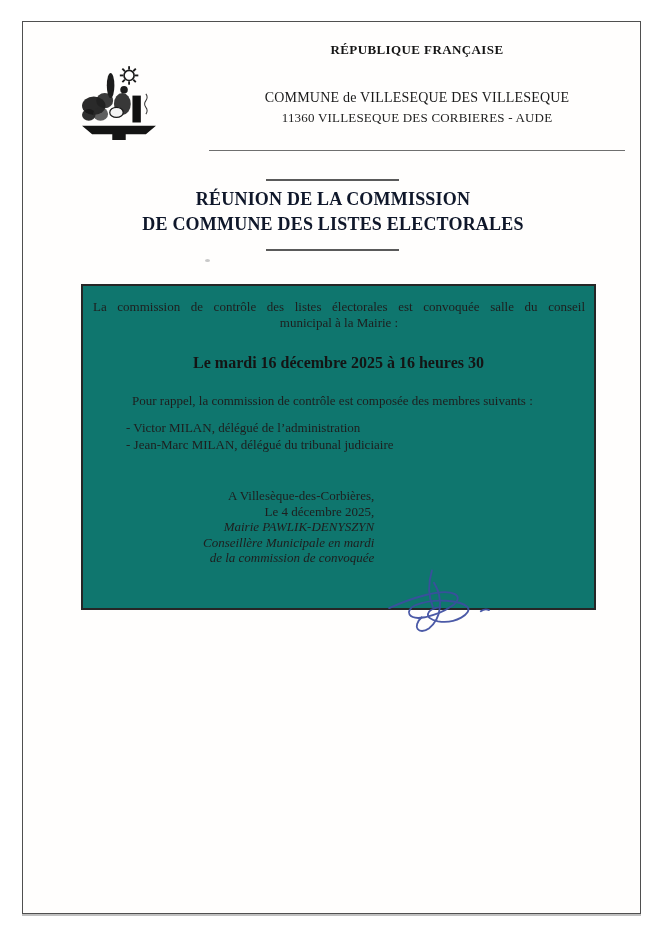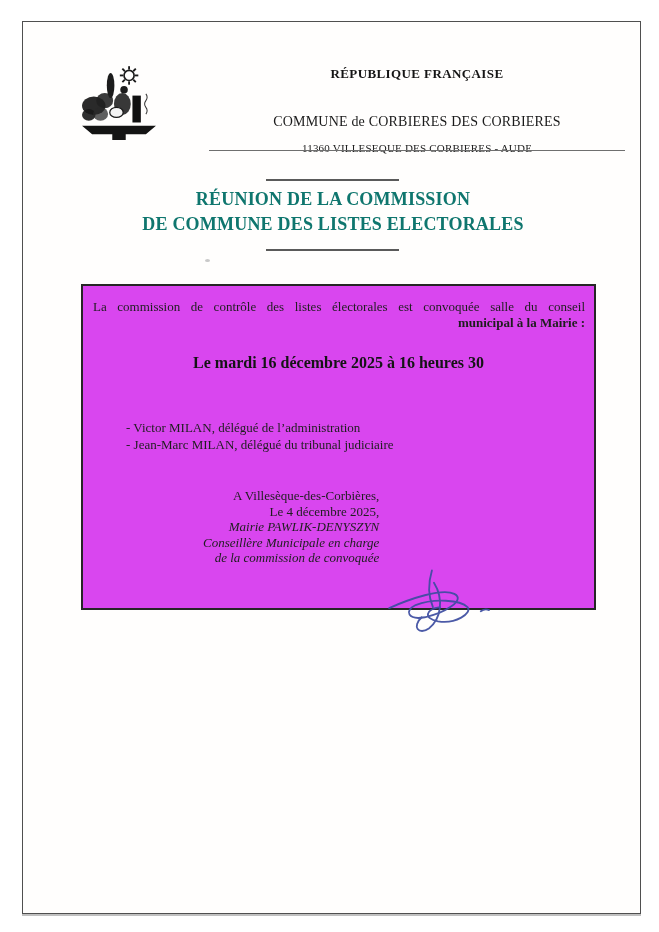--- a/index.html
+++ b/index.html
@@ -15,60 +15,60 @@
     position: absolute;
     left: 22px; top: 21px;
     width: 619px; height: 893px;
     background: #fffefd;
     border: 1px solid #4f4f4f;
     box-shadow: 0 2px 0 rgba(140,140,140,0.55);
   }
   
   .emblem { position: absolute; left: 52px; top: 40px; width: 88px; height: 84px; }
   .head-block {
-    position: absolute; left: 186px; top: 44px; width: 416px;
+    position: absolute; left: 186px; top: 20px; width: 416px;
     text-align: center;
   }
   .republic {
     font-weight: bold; font-size: 13px; letter-spacing: 0.4px;
     color: #151515;
   }
   .commune { margin-top: 32px; font-size: 14px; letter-spacing: 0.2px; color: #1a1a1a; }
-  .address { margin-top: 12px; font-size: 11px; letter-spacing: 0.2px; color: #222; }
+  .address { margin-top: 4px; font-size: 13px; letter-spacing: 0.2px; color: #222; }
   .head-rule {
     position: absolute; left: 186px; top: 128px; width: 416px; height: 0;
     border-top: 1.5px solid #6f6f6f;
   }
   
   .title-rule-top {
     position: absolute; left: 243px; top: 157px; width: 133px; height: 0;
     border-top: 2px solid #5a5a5a;
   }
   .doc-title {
     position: absolute; left: 60px; top: 165px; width: 500px;
     text-align: center; font-weight: bold; font-size: 18px;
-    line-height: 25px; color: #0f766e; letter-spacing: 0.2px;
+    line-height: 25px; color: #0f172a; letter-spacing: 0.2px;
   }
   .title-rule-bottom {
     position: absolute; left: 243px; top: 227px; width: 133px; height: 0;
     border-top: 2px solid #5a5a5a;
   }
   .speck {
     position: absolute; left: 182px; top: 237px; width: 5px; height: 3px;
     background: #c9c9c9; border-radius: 50%;
   }
   
   .notice-box {
     position: absolute; left: 58px; top: 262px; width: 515px; height: 326px;
     border: 2px solid #262626;
-    background: #d946ef;
+    background: #0f766e;
   }
   .intro { position: absolute; left: 10px; top: 13px; width: 492px; font-size: 13px; line-height: 16px; }
   .intro-line1 { text-align: justify; text-align-last: justify; }
-  .intro-line2 { text-align: right; font-weight: bold; }
+  .intro-line2 { text-align: center; }
   .meeting-date {
     position: absolute; left: 0; top: 68px; width: 100%;
     text-align: center; font-weight: bold; font-size: 16px; color: #141414;
   }
   .members-intro { position: absolute; left: 49px; top: 107px; font-size: 13px; }
   .members-list { position: absolute; left: 43px; top: 134px; font-size: 13px; line-height: 16.5px; }
   .sig-block {
     position: absolute; left: 120px; top: 202px;
     font-size: 13px; line-height: 15.5px; text-align: right;
   }
@@ -109,52 +109,53 @@
 
     <rect x="66" y="40" width="10" height="32" fill="#101010"></rect>
 
     <path d="M82,38 q3,4 0,8 q-3,4 0,8 q3,4 0,8" fill="none" stroke="#333" stroke-width="1.2"></path>
 
     <path d="M6,76 H94 L82,86 H58 V93 H42 V86 H18 Z" fill="#141414"></path>
   </svg>
 
   <div class="head-block">
     <div class="republic">RÉPUBLIQUE FRANÇAISE</div>
-    <div class="commune">COMMUNE de CORBIERES DES CORBIERES</div>
+    <div class="commune">COMMUNE de VILLESEQUE DES VILLESEQUE</div>
     <div class="address">11360 VILLESEQUE DES CORBIERES - AUDE</div>
   </div>
   <div class="head-rule"></div>
 
   <div class="title-rule-top"></div>
   <div class="doc-title">
     <div>RÉUNION DE LA COMMISSION</div>
     <div>DE COMMUNE DES LISTES ELECTORALES</div>
   </div>
   <div class="title-rule-bottom"></div>
   <div class="speck"></div>
 
   <div class="notice-box">
     <div class="intro">
       <div class="intro-line1">La commission de contrôle des listes électorales est convoquée salle du conseil</div>
       <div class="intro-line2">municipal à la Mairie :</div>
     </div>
 
     <div class="meeting-date">Le mardi 16 décembre 2025 à 16 heures 30</div>
 
+    <div class="members-intro">Pour rappel, la commission de contrôle est composée des membres suivants :</div>
 
     <div class="members-list">
       <div>- Victor MILAN, délégué de l’administration</div>
       <div>- Jean-Marc MILAN, délégué du tribunal judiciaire</div>
     </div>
 
     <div class="sig-block">
       <div>A Villesèque-des-Corbières,</div>
       <div>Le 4 décembre 2025,</div>
       <div class="it">Mairie PAWLIK-DENYSZYN</div>
-      <div class="it">Conseillère Municipale en charge</div>
+      <div class="it">Conseillère Municipale en mardi</div>
       <div class="it">de la commission de convoquée</div>
     </div>
 
     <svg class="signature-svg" viewBox="0 0 110 70" xmlns="http://www.w3.org/2000/svg">
       <g fill="none" stroke="#3d4da0" stroke-width="1.8" stroke-linecap="round" opacity="0.92">
         <path d="M50,4 C47,14 45,26 51,40"></path>
         <path d="M8,41 C28,32 60,21 72,27 C84,33 62,46 43,50 C27,53 22,44 34,38 C52,31 78,33 85,40 C90,46 73,57 56,54 C41,51 44,42 58,40"></path>
         <path d="M52,16 C62,32 59,52 47,61 C37,68 30,59 40,50"></path>
         <path d="M98,44 C101,42 104,42 106,43"></path>
       </g>

